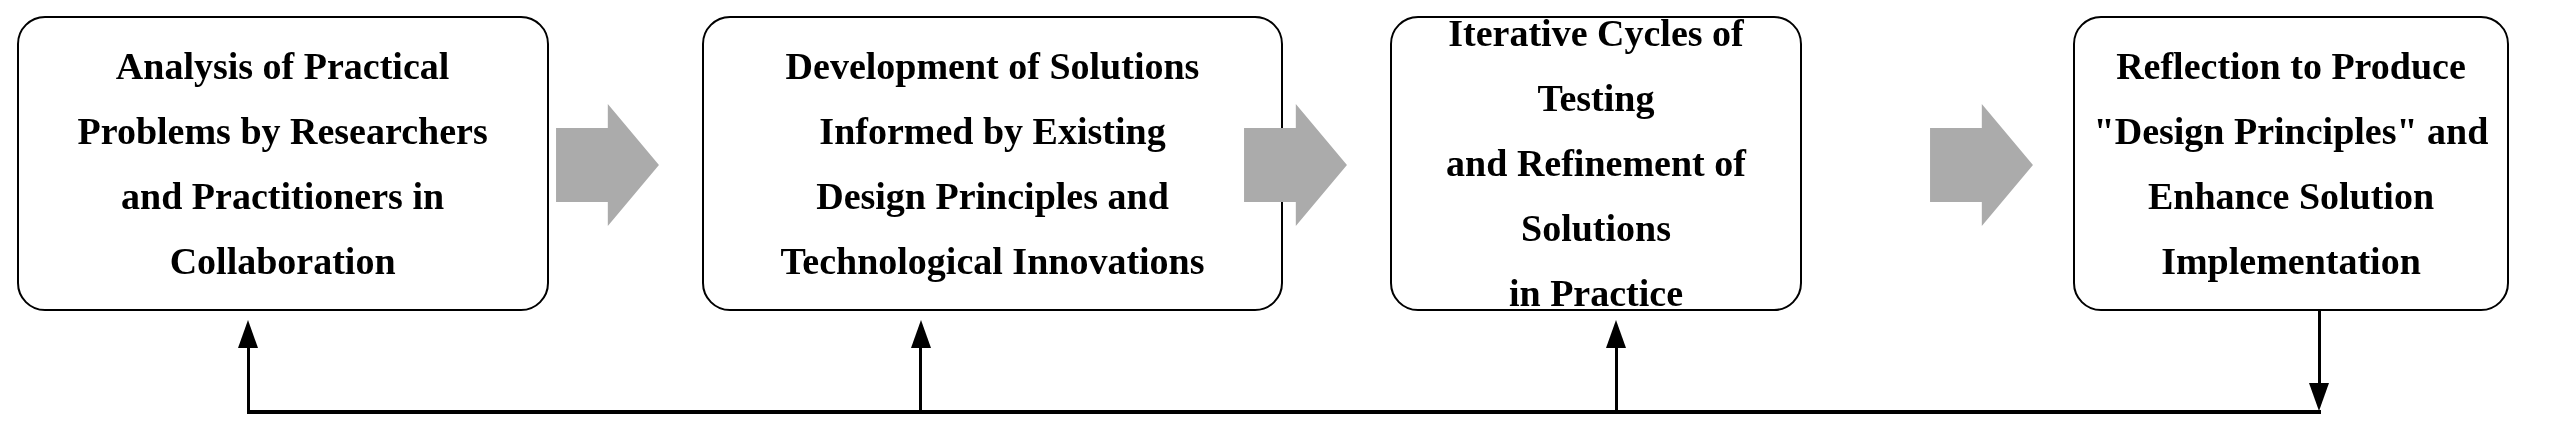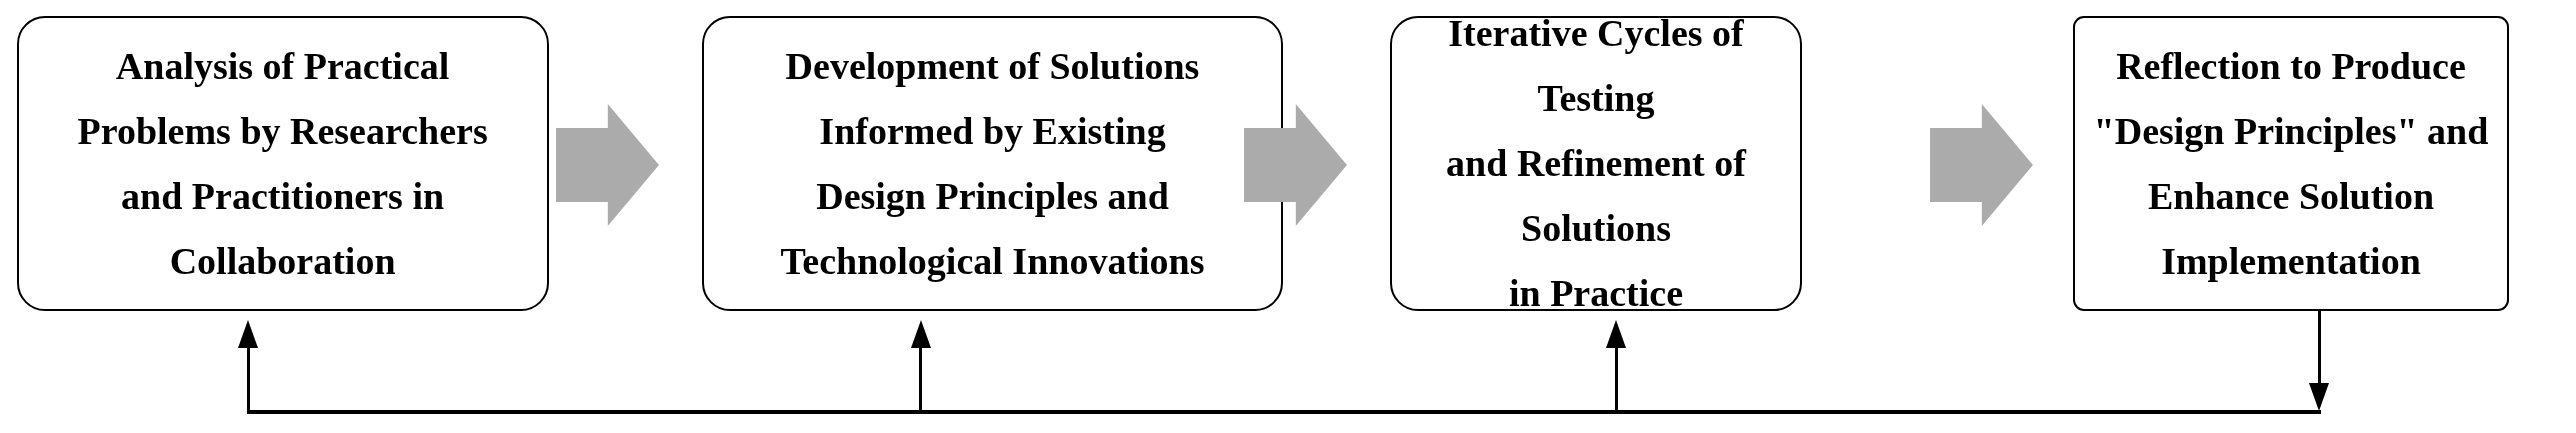--- a/index.html
+++ b/index.html
@@ -19,21 +19,21 @@
     border: 2.5px solid #000000;
     border-radius: 28px;
     background: #ffffff;
     display: flex;
     align-items: center;
     justify-content: center;
   }
   .b1 { left: 16.6px;   width: 532px; }
   .b2 { left: 702px; width: 581px; }
   .b3 { left: 1390px; width: 412px; }
-  .b4 { left: 2073px; width: 436px; border-radius: 11px; }
+  .b4 { left: 2073px; width: 436px; }
   .stage-label {
     font-family: "Liberation Serif", serif;
     font-weight: bold;
     font-size: 38px;
     line-height: 65px;
     color: #000000;
     text-align: center;
     white-space: pre-line;
     padding: 0 6.2px;
   }

